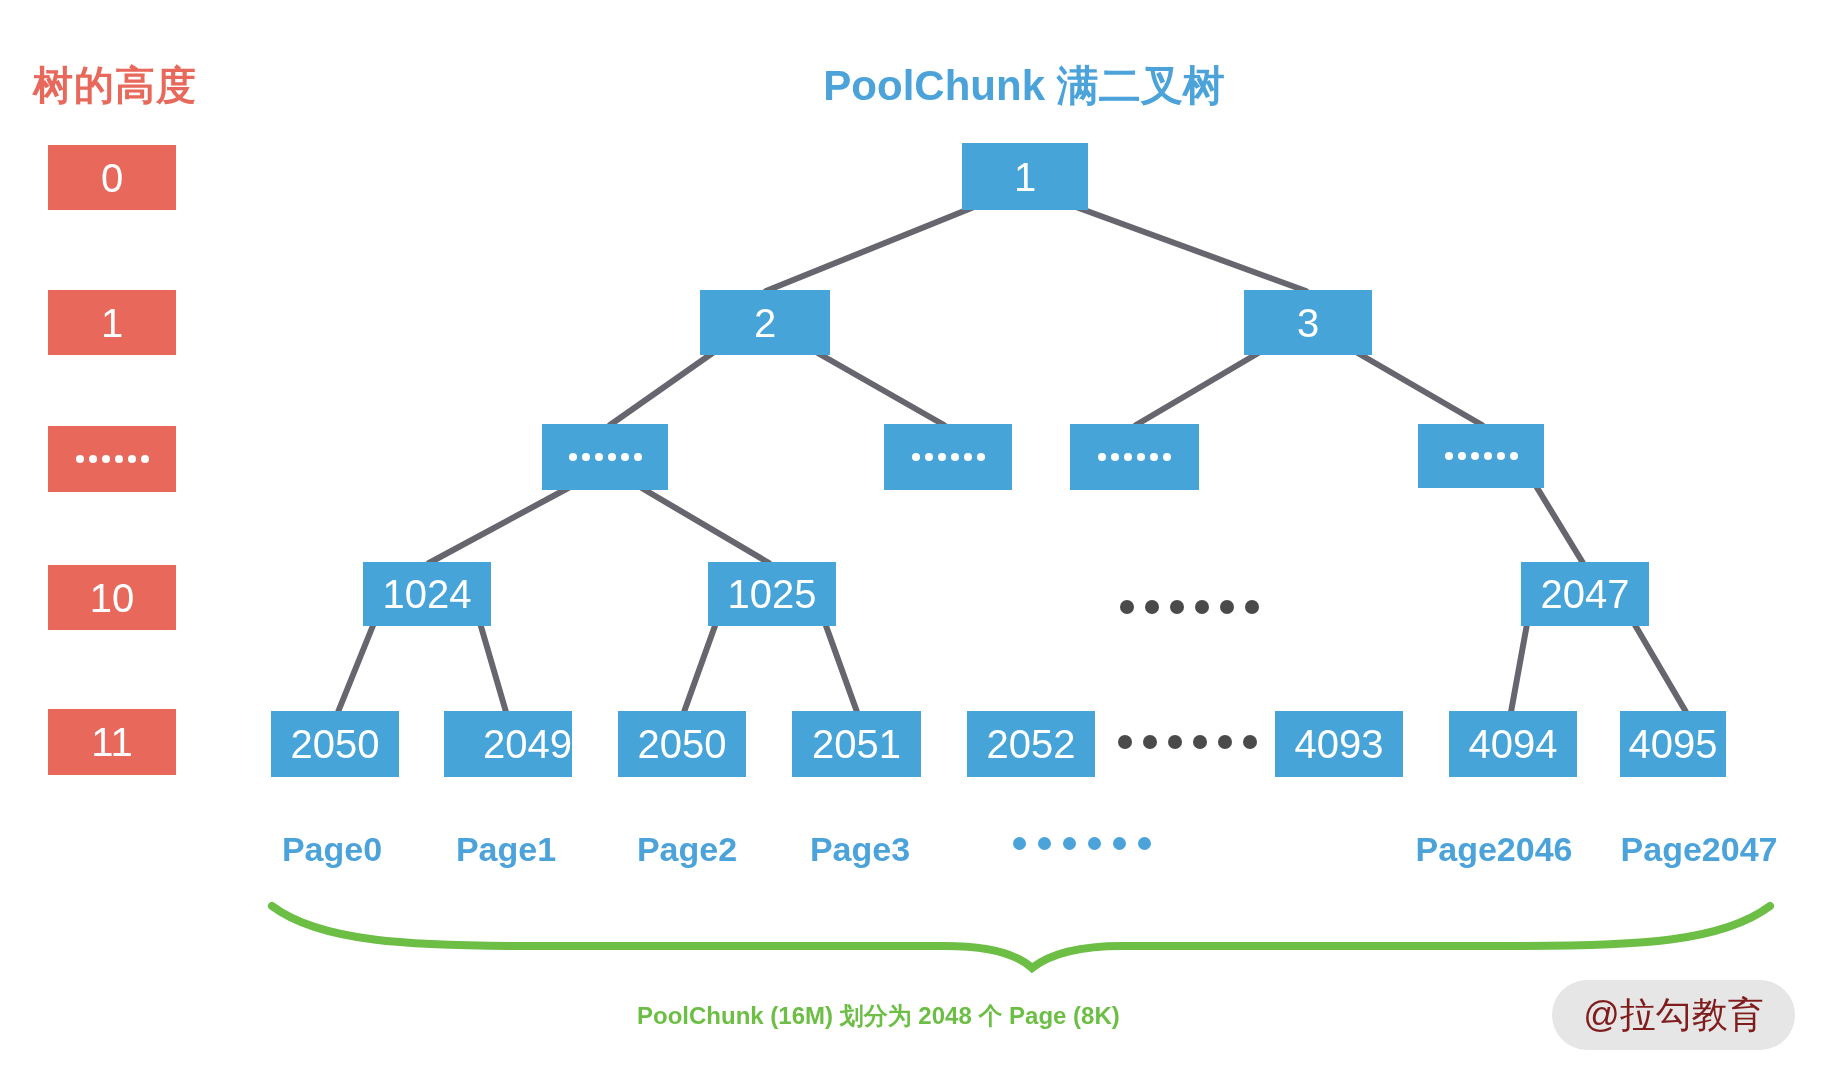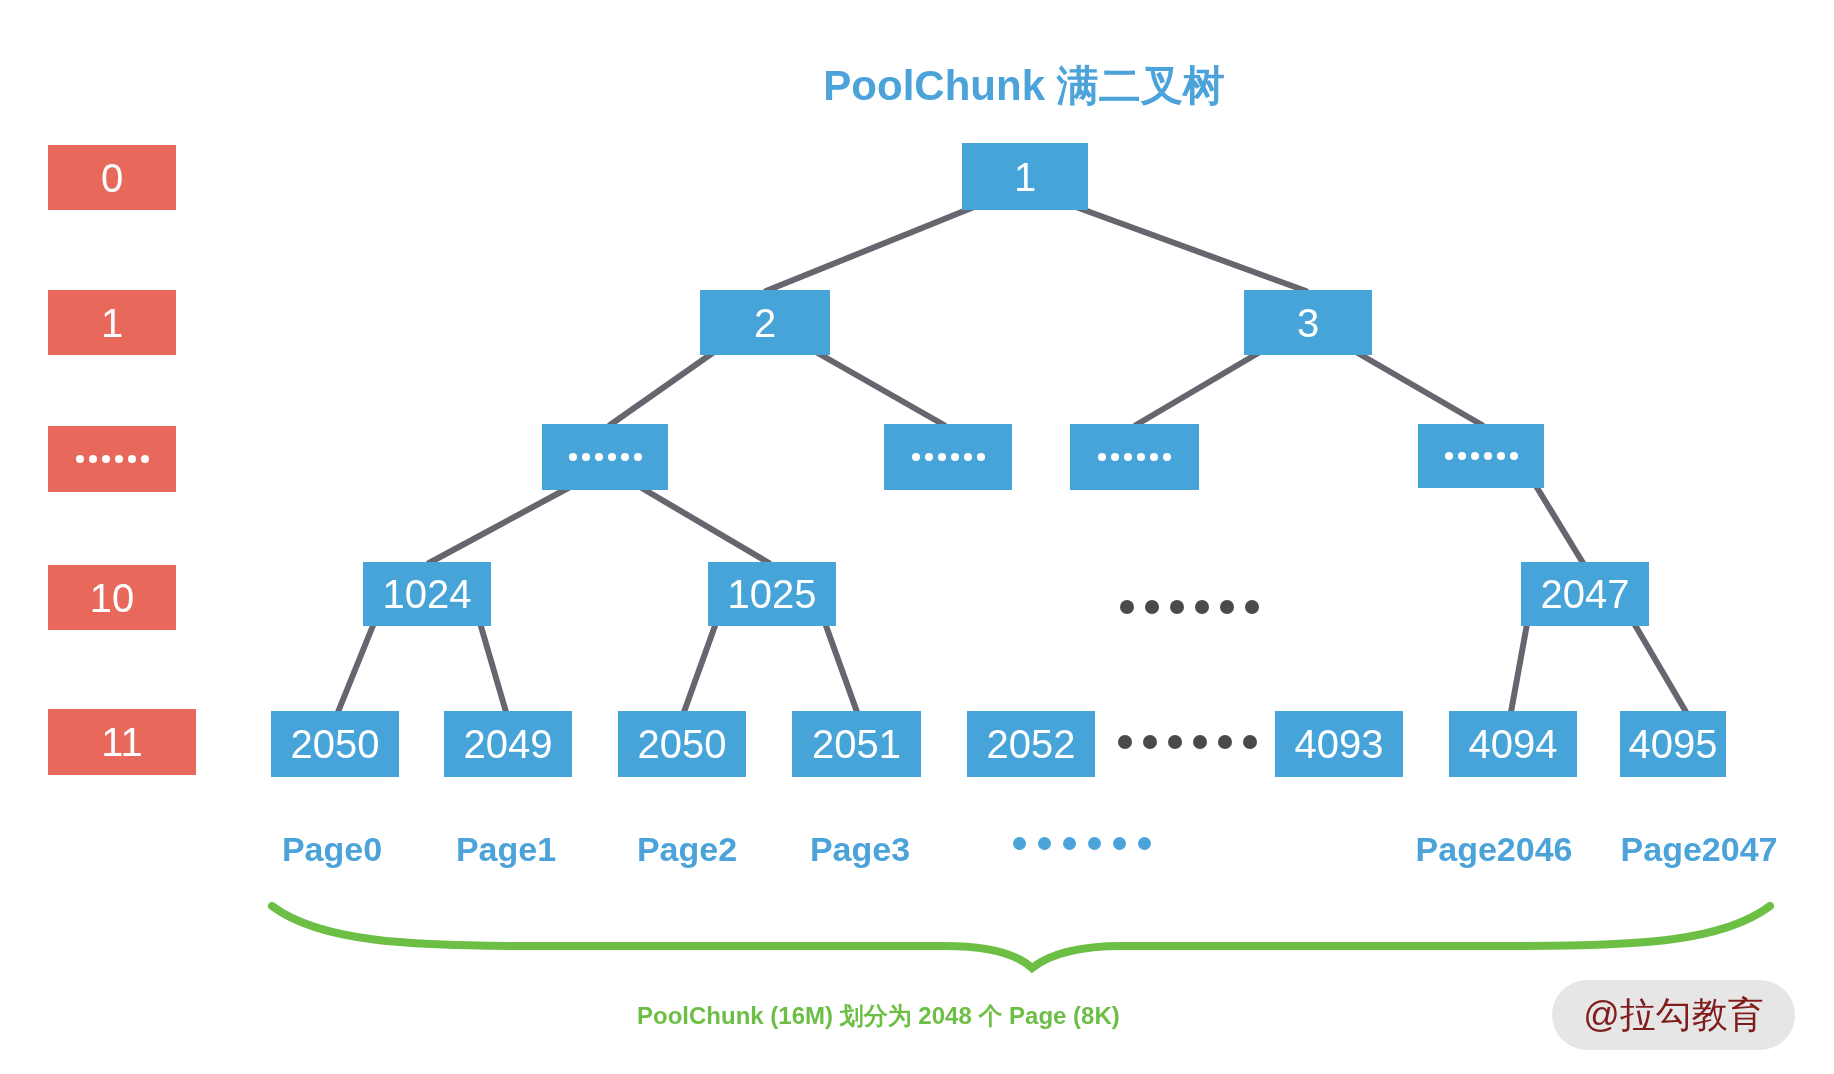--- a/index.html
+++ b/index.html
@@ -69,20 +69,21 @@
       <line x1="716" y1="623" x2="684" y2="712" stroke="#67666F" stroke-width="6" stroke-linecap="round"></line>
       <line x1="825" y1="623" x2="857" y2="712" stroke="#67666F" stroke-width="6" stroke-linecap="round"></line>
       <line x1="1527" y1="624" x2="1511" y2="712" stroke="#67666F" stroke-width="6" stroke-linecap="round"></line>
       <line x1="1635" y1="625" x2="1686" y2="712" stroke="#67666F" stroke-width="6" stroke-linecap="round"></line>
     </svg>
 
   <svg class="layer" viewBox="0 0 1834 1074" xmlns="http://www.w3.org/2000/svg">
     <path d="M 272 906 C 320 942 410 946 530 946 L 945 946 Q 1008 946 1032 968 Q 1060 946 1122 946 L 1515 946 C 1638 946 1722 942 1770 906" fill="none" stroke="#6CBE45" stroke-width="8" stroke-linecap="round"></path>
   </svg>
 
+  <div class="heading-left">树的高度</div>
   <div class="heading-title">PoolChunk 满二叉树</div>
 
   <div id="boxes">
       <div class="box red" style="left: 48px; top: 145px; width: 128px; height: 65px;">
         <span class="lbl">0</span>
       </div>
       <div class="box red" style="left: 48px; top: 290px; width: 128px; height: 65px;">
         <span class="lbl">1</span>
       </div>
       <div class="box red" style="left: 48px; top: 426px; width: 128px; height: 66px;">
@@ -91,21 +92,21 @@
           <span class="d"></span>
           <span class="d"></span>
           <span class="d"></span>
           <span class="d"></span>
           <span class="d"></span>
         </div>
       </div>
       <div class="box red" style="left: 48px; top: 565px; width: 128px; height: 65px;">
         <span class="lbl">10</span>
       </div>
-      <div class="box red" style="left: 48px; top: 709px; width: 148px; height: 66px;">
+      <div class="box red" style="left: 48px; top: 709px; width: 128px; height: 66px;">
         <span class="lbl">11</span>
       </div>
       <div class="box blue" style="left: 962px; top: 143px; width: 126px; height: 67px;">
         <span class="lbl">1</span>
       </div>
       <div class="box blue" style="left: 700px; top: 290px; width: 130px; height: 65px;">
         <span class="lbl">2</span>
       </div>
       <div class="box blue" style="left: 1244px; top: 290px; width: 128px; height: 65px;">
         <span class="lbl">3</span>
@@ -155,21 +156,21 @@
       </div>
       <div class="box blue" style="left: 708px; top: 562px; width: 128px; height: 64px;">
         <span class="lbl">1025</span>
       </div>
       <div class="box blue" style="left: 1521px; top: 562px; width: 128px; height: 64px;">
         <span class="lbl">2047</span>
       </div>
       <div class="box blue" style="left: 271px; top: 711px; width: 128px; height: 66px;">
         <span class="lbl">2050</span>
       </div>
-      <div class="box blue" style="left: 444px; top: 711px; width: 128px; height: 66px;">
+      <div class="box blue" style="left: 444px; top: 711px; width: 128px; height: 66px; justify-content: flex-end;">
         <span class="lbl">2049</span>
       </div>
       <div class="box blue" style="left: 618px; top: 711px; width: 128px; height: 66px;">
         <span class="lbl">2050</span>
       </div>
       <div class="box blue" style="left: 792px; top: 711px; width: 129px; height: 66px;">
         <span class="lbl">2051</span>
       </div>
       <div class="box blue" style="left: 967px; top: 711px; width: 128px; height: 66px;">
         <span class="lbl">2052</span>

